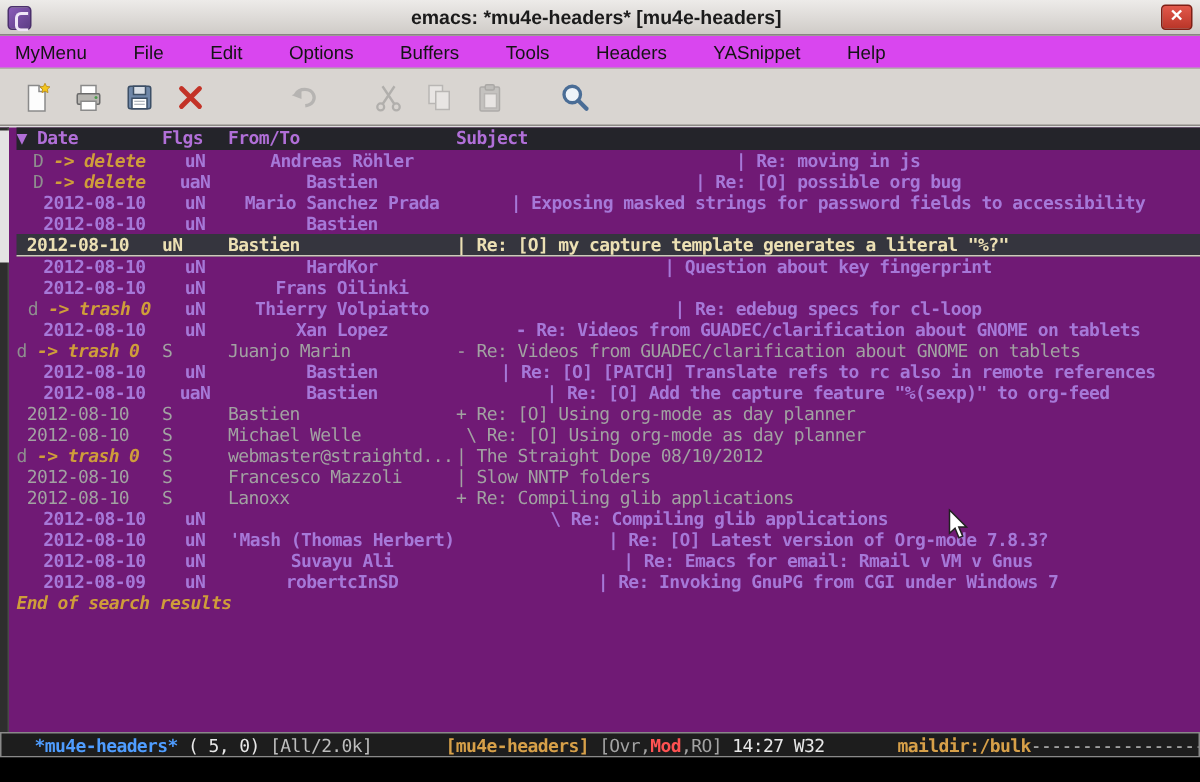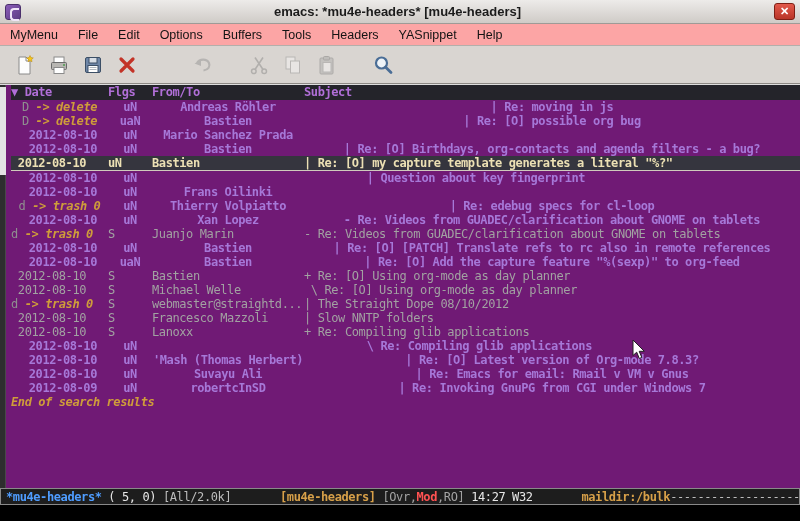--- a/index.html
+++ b/index.html
@@ -11,22 +11,22 @@
     border-bottom:1px solid #9e9a96; display:flex; align-items:center; padding:0 5px; }
   .titlebar .title { flex:1; text-align:center; font-size:13px; font-weight:bold; color:#1b1b1b; }
   .app-icon { width:16px; height:16px; border-radius:3px;
     background:linear-gradient(135deg,#8a5cb8,#5d3d85); border:1px solid #4a2f6b; position:relative; }
   .app-icon::after { content:""; position:absolute; left:4px; top:3px; width:7px; height:9px;
     border:2px solid #efe6f7; border-right:none; border-radius:4px 0 0 4px; }
   .close-button { width:21px; height:17px; background:linear-gradient(#e2594b,#b93528);
     border:1px solid #7e1f15; border-radius:3px; color:#fff; font-size:11px; font-weight:bold;
     text-align:center; line-height:15px; cursor:default; }
 
-  .menubar { height:22px; background:#fca5a5; border-bottom:1px solid #b3afab;
-    display:flex; align-items:center; gap:20px; padding:0 10px; font-size:12.5px; color:#141414; }
+  .menubar { height:22px; background:#d946ef; border-bottom:1px solid #b3afab;
+    display:flex; align-items:center; gap:31px; padding:0 10px; font-size:12.5px; color:#141414; }
   .menu-item { cursor:default; }
 
   .toolbar { height:38px; background:#d9d5d1; border-bottom:1px solid #8d8985;
     display:flex; align-items:center; padding:0 8px; }
   .tool-button { width:34px; height:30px; display:flex; align-items:center; justify-content:center; border-radius:3px; }
   .tool-button.disabled { opacity:.40; filter:grayscale(1); }
   .tb-spacer-lg { width:42px; } .tb-spacer-sm { width:22px; }
 
   
   .text-area { position:relative; height:404px; border-top:1px solid #dedede;
@@ -46,21 +46,21 @@
   .u { color:#a678d8; font-weight:bold;text-align:center; }               
   .r { color:#a2a2a2; }                                  
   .c { color:#ece0b4; font-weight:bold; background:#35353e;
        border-bottom:1px solid #cfcabc; height:15px; }   
   .mark { color:#8f8f8f; font-style:normal; font-weight:normal; }
   .action { color:#cf9d3a; font-style:italic; font-weight:bold; }
   .footer-line { color:#cf9d3a; font-style:italic; font-weight:bold; height:14px; line-height:14px; }
 
   
   .modeline { height:17px; background:#1d1d1d; border:1px solid #898989;
-    display:flex; align-items:center; padding:0 5px; white-space:pre; overflow:hidden;
+    display:flex; align-items:center; padding:0 22px; white-space:pre; overflow:hidden;
     font-family:"DejaVu Sans Mono", monospace; font-size:12px; letter-spacing:-0.4px; }
   .ml-buffer { color:#4f9dff; font-weight:bold; }
   .ml-plain  { color:#e8e8e8; }
   .ml-dim    { color:#bdbdbd; }
   .ml-amber  { color:#d7a049; font-weight:bold;margin-left:42px; }
   .ml-purple { color:#a3a3a3; }
   .ml-red    { color:#ff5252; font-weight:bold; }
   .minibuffer { height:16px; background:#000; }
 
   .mouse-cursor { position:absolute; left:632px; top:339px; z-index:20; pointer-events:none; }
@@ -159,24 +159,24 @@
   <div class="content">
     <div class="header-line">
       <span class="col-lead">▼ Date</span>
       <span class="col-flags">Flgs</span>
       <span class="col-from">From/To</span>
       <span class="col-subject">Subject</span>
     </div>
     <div>
         <div class="row u"><span class="col-lead"><span class="mark">D </span><span class="action">-&gt; delete</span></span><span class="col-flags">uN</span><span class="col-from">Andreas Röhler</span><span class="col-subject">| Re: moving in js</span></div>
         <div class="row u"><span class="col-lead"><span class="mark">D </span><span class="action">-&gt; delete</span></span><span class="col-flags">uaN</span><span class="col-from">Bastien</span><span class="col-subject">| Re: [O] possible org bug</span></div>
-        <div class="row u"><span class="col-lead"> 2012-08-10</span><span class="col-flags">uN</span><span class="col-from">Mario Sanchez Prada</span></div>
-        <div class="row u"><span class="col-lead"> 2012-08-10</span><span class="col-flags">uN</span><span class="col-from">Bastien</span><span class="col-subject">| Re: [O] Birthdays, org-contacts and agenda filters - a bug?</span></div>
+        <div class="row u"><span class="col-lead"> 2012-08-10</span><span class="col-flags">uN</span><span class="col-from">Mario Sanchez Prada</span><span class="col-subject">| Exposing masked strings for password fields to accessibility</span></div>
+        <div class="row u"><span class="col-lead"> 2012-08-10</span><span class="col-flags">uN</span><span class="col-from">Bastien</span></div>
         <div class="row c"><span class="col-lead"> 2012-08-10</span><span class="col-flags">uN</span><span class="col-from">Bastien</span><span class="col-subject">| Re: [O] my capture template generates a literal "%?"</span></div>
-        <div class="row u"><span class="col-lead"> 2012-08-10</span><span class="col-flags">uN</span><span class="col-subject">| Question about key fingerprint</span></div>
+        <div class="row u"><span class="col-lead"> 2012-08-10</span><span class="col-flags">uN</span><span class="col-from">HardKor</span><span class="col-subject">| Question about key fingerprint</span></div>
         <div class="row u"><span class="col-lead"> 2012-08-10</span><span class="col-flags">uN</span><span class="col-from">Frans Oilinki</span></div>
         <div class="row u"><span class="col-lead"><span class="mark">d </span><span class="action">-&gt; trash 0</span></span><span class="col-flags">uN</span><span class="col-from">Thierry Volpiatto</span><span class="col-subject">| Re: edebug specs for cl-loop</span></div>
         <div class="row u"><span class="col-lead"> 2012-08-10</span><span class="col-flags">uN</span><span class="col-from">Xan Lopez</span><span class="col-subject">- Re: Videos from GUADEC/clarification about GNOME on tablets</span></div>
         <div class="row r"><span class="col-lead"><span class="mark">d </span><span class="action">-&gt; trash 0</span></span><span class="col-flags">S</span><span class="col-from">Juanjo Marin</span><span class="col-subject">- Re: Videos from GUADEC/clarification about GNOME on tablets</span></div>
         <div class="row u"><span class="col-lead"> 2012-08-10</span><span class="col-flags">uN</span><span class="col-from">Bastien</span><span class="col-subject">| Re: [O] [PATCH] Translate refs to rc also in remote references</span></div>
         <div class="row u"><span class="col-lead"> 2012-08-10</span><span class="col-flags">uaN</span><span class="col-from">Bastien</span><span class="col-subject">| Re: [O] Add the capture feature "%(sexp)" to org-feed</span></div>
         <div class="row r"><span class="col-lead"> 2012-08-10</span><span class="col-flags">S</span><span class="col-from">Bastien</span><span class="col-subject">+ Re: [O] Using org-mode as day planner</span></div>
         <div class="row r"><span class="col-lead"> 2012-08-10</span><span class="col-flags">S</span><span class="col-from">Michael Welle</span><span class="col-subject"> \ Re: [O] Using org-mode as day planner</span></div>
         <div class="row r"><span class="col-lead"><span class="mark">d </span><span class="action">-&gt; trash 0</span></span><span class="col-flags">S</span><span class="col-from">webmaster@straightd...</span><span class="col-subject">| The Straight Dope 08/10/2012</span></div>
         <div class="row r"><span class="col-lead"> 2012-08-10</span><span class="col-flags">S</span><span class="col-from">Francesco Mazzoli</span><span class="col-subject">| Slow NNTP folders</span></div>

